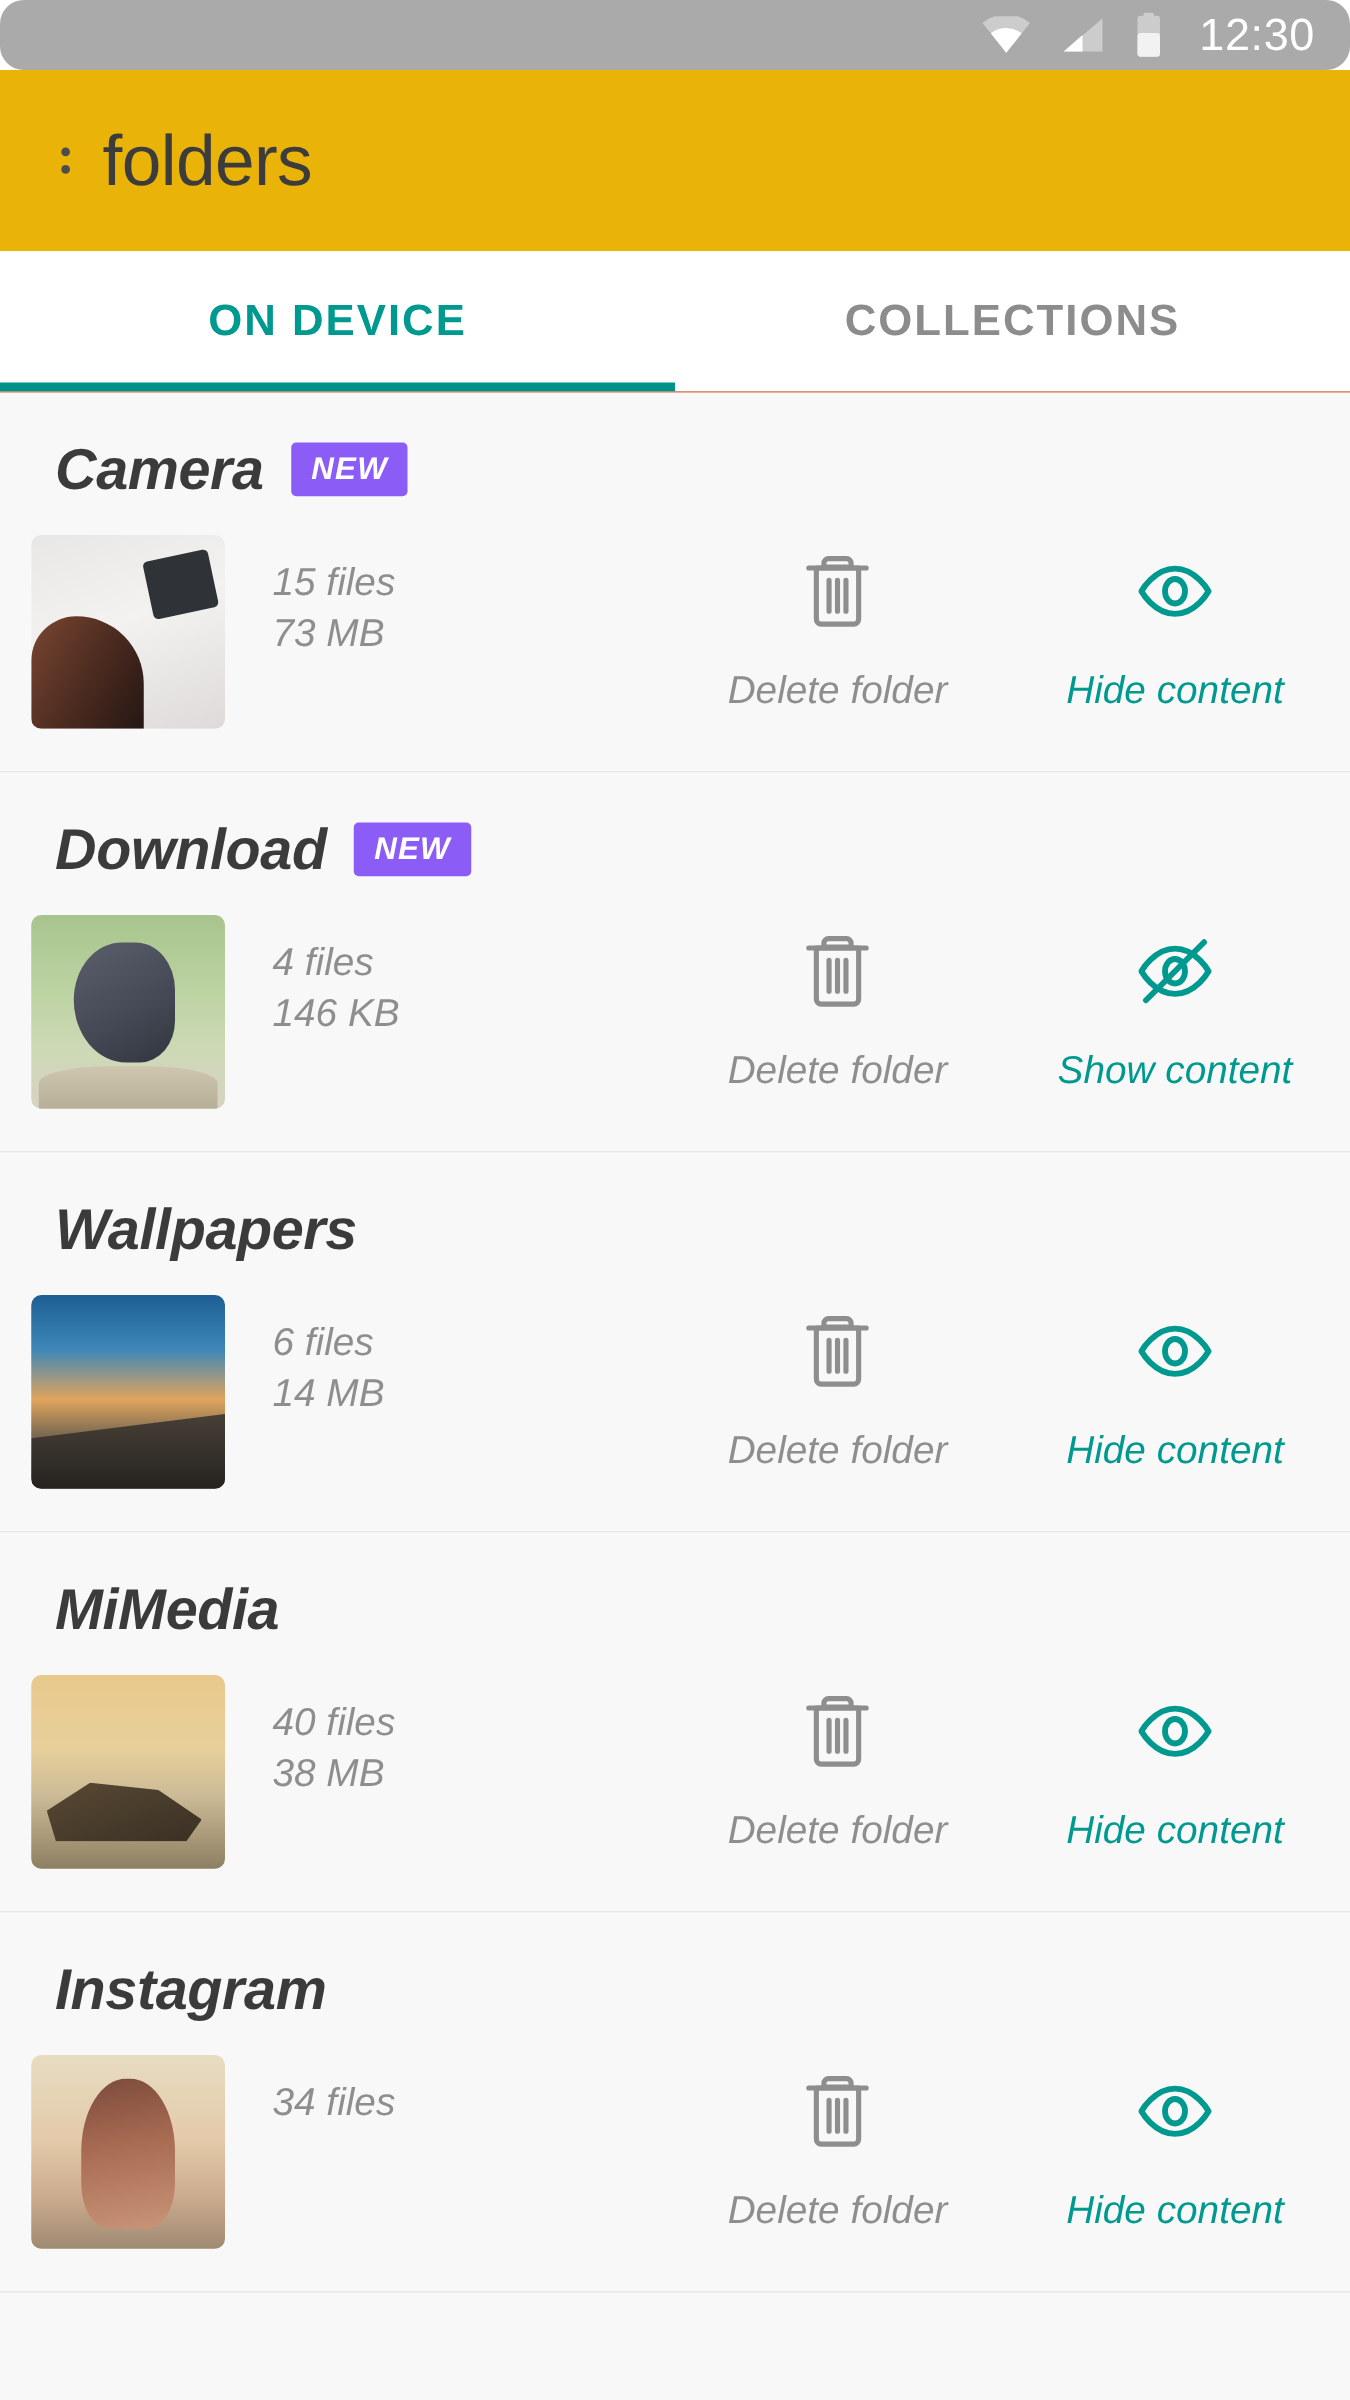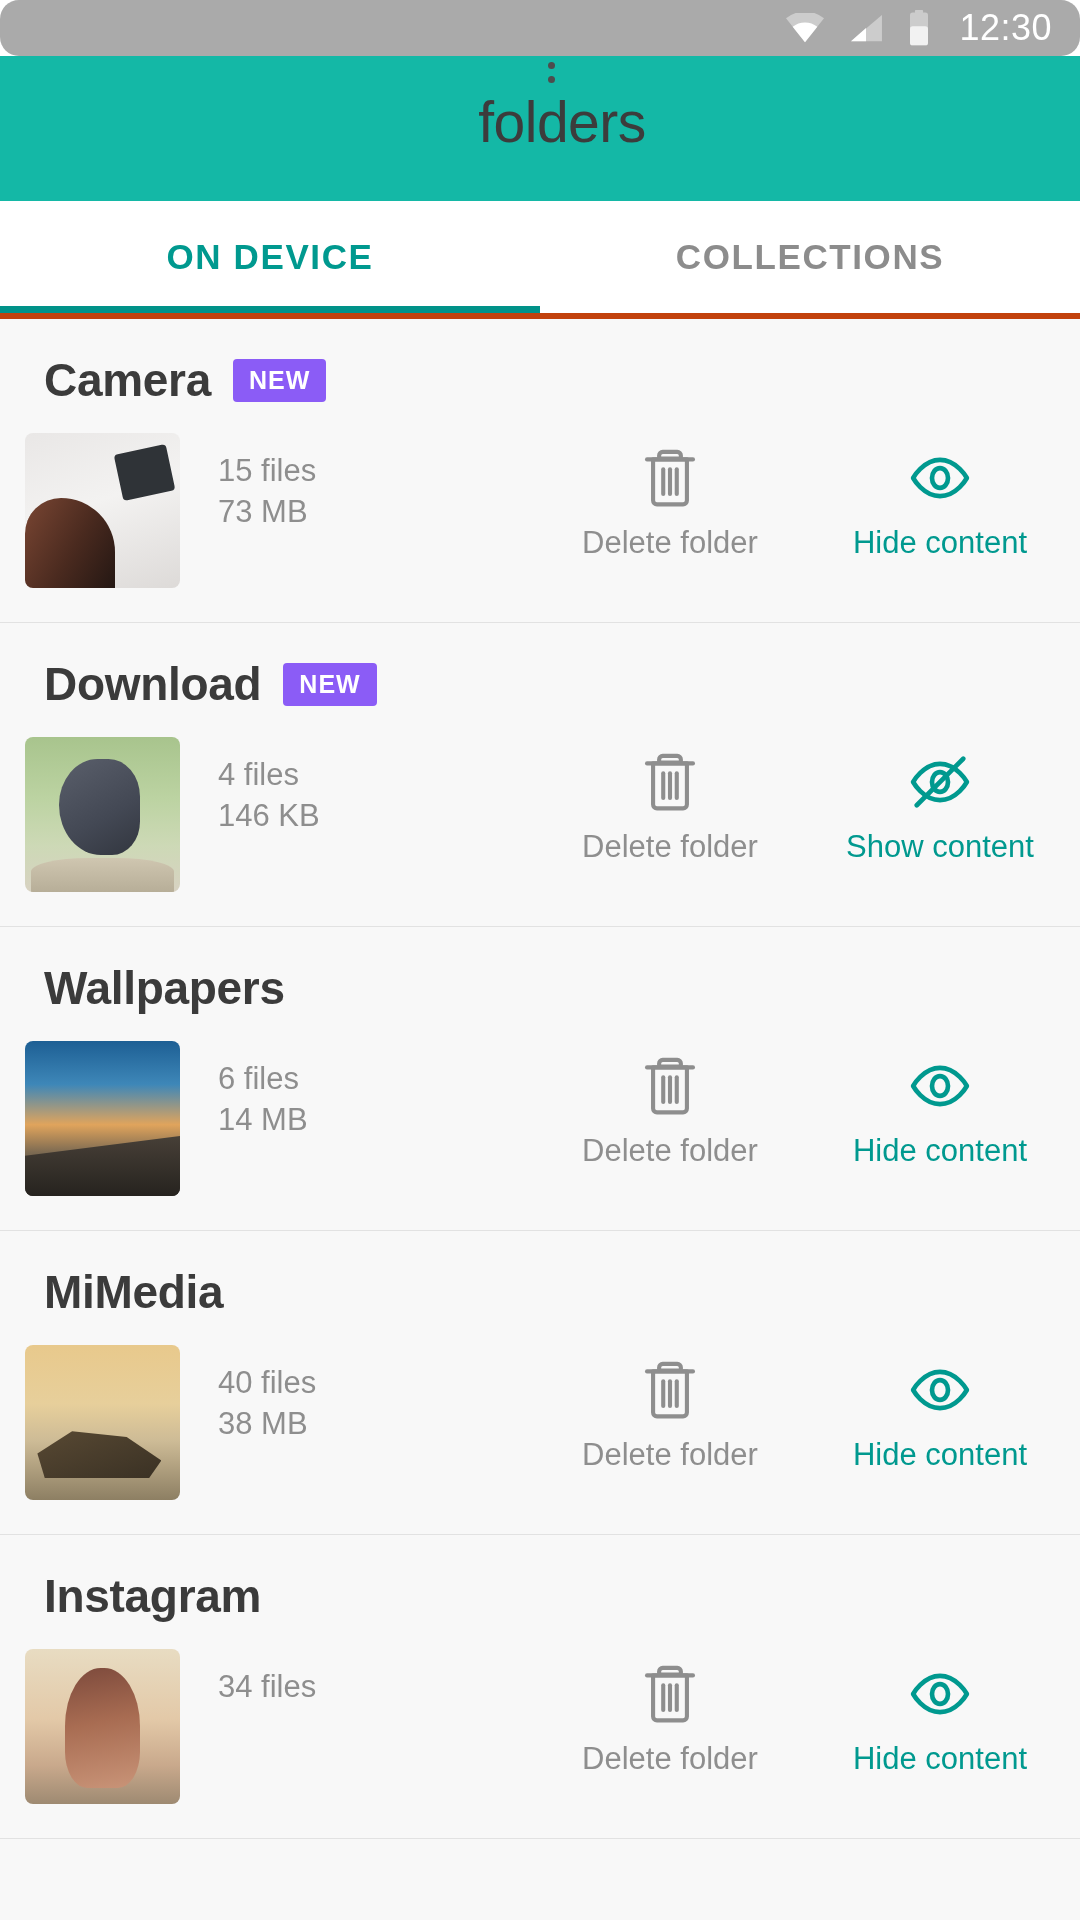--- a/index.html
+++ b/index.html
@@ -20,24 +20,23 @@
   }
   .sb-icon{ display:flex; align-items:center; }
   .sb-time{
     color:#ffffff; font-size:36px; letter-spacing:0.5px;
     font-family:"Liberation Sans", sans-serif;
     margin-left:6px;
   }
 
   
   .app-bar{
-    height:145px; background:#14b8a6;
+    height:145px; background:#eab308;
     display:flex; align-items:center;
     padding-left:44px;
-    flex-direction:column;
   }
   .overflow-dots{
     width:10px; display:flex; flex-direction:column;
     align-items:center; gap:7px; margin-right:22px;
     padding:6px 8px;
   }
   .overflow-dots span{
     width:7px;height:7px;border-radius:50%;background:#4d4d4d; display:block;
   }
   .app-title{
@@ -56,23 +55,24 @@
   .tab.active{ color:#00998f; }
   .tab.inactive{ color:#8c8c8c; }
   .tab-indicator{
     position:absolute; bottom:0; left:0;
     width:50%; height:7px; background:#009289;
   }
 
   
   .list{
     background:#f8f8f8;
-    border-top:6px solid #c2410c;
+    border-top:1px solid #c2410c;
     height:1607px;
     overflow:hidden;
+    font-style:italic;
   }
   .folder-card{
     background:#f8f8f8;
     border-bottom:1px solid #e2e2e2;
     padding:34px 0 34px 0;
   }
   .folder-head{
     display:flex; align-items:center; gap:22px;
     padding:0 44px 0 44px;
     margin-bottom:26px;
@@ -104,21 +104,21 @@
   .actions{
     flex:1; display:flex; justify-content:flex-end;
     gap:74px; padding-right:42px; padding-top:10px;
   }
   .action{
     display:flex; flex-direction:column; align-items:center;
     width:196px;
   }
   .action .glyph{ height:70px; display:flex; align-items:center; justify-content:center; }
   .action .lbl{
-    margin-top:12px; font-size:31px; white-space:nowrap;
+    margin-top:26px; font-size:31px; white-space:nowrap;
   }
   .lbl.gray{ color:#8e8e8e; }
   .lbl.teal{ color:#00998f; }
 
   
   .thumb-camera{
     background:
       radial-gradient(circle at 18% 62%, #6b3a2a 0 16%, transparent 17%),
       linear-gradient(160deg,#e9e7e6 0%,#f3f2f1 45%,#dddad8 100%);
   }

